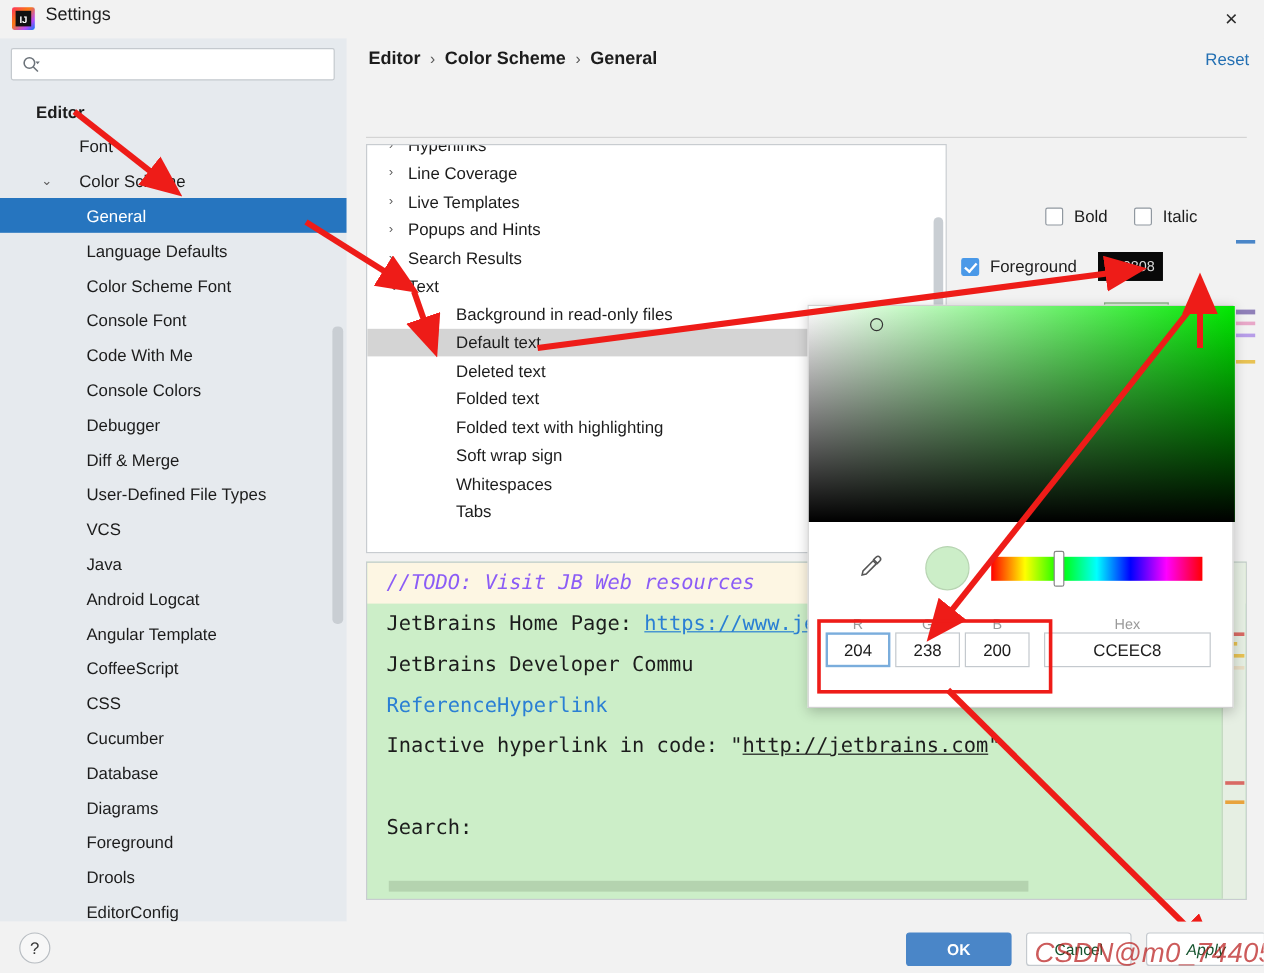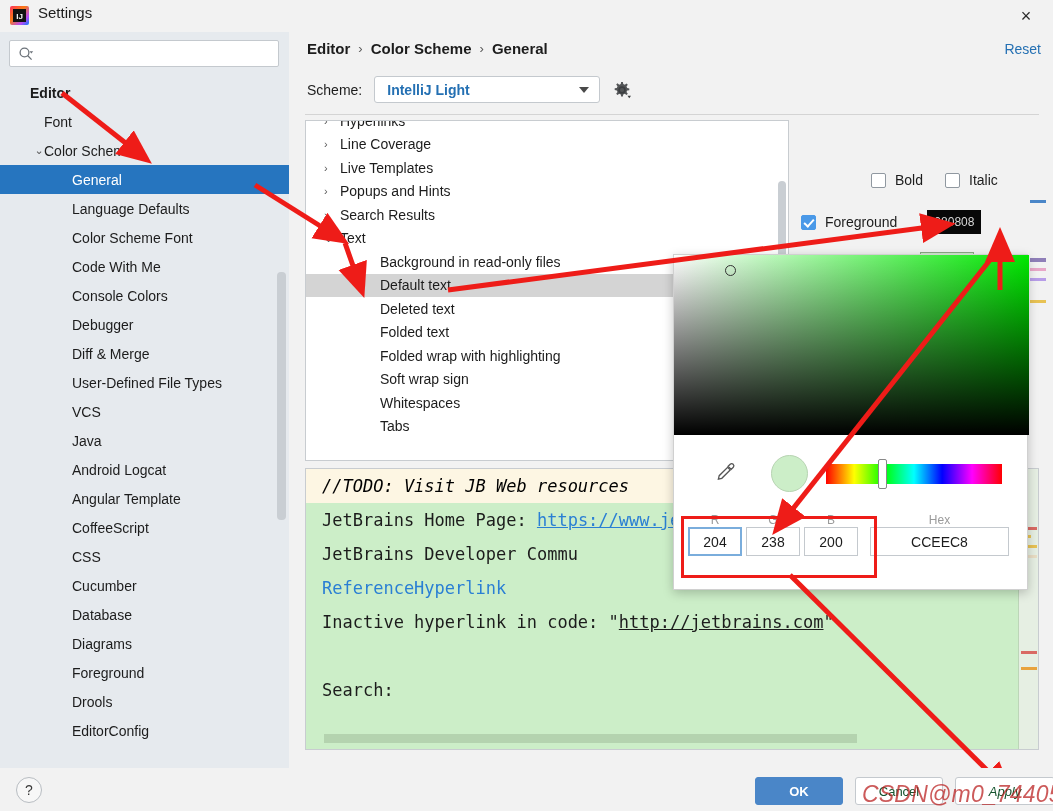--- a/index.html
+++ b/index.html
@@ -76,21 +76,21 @@
     position: relative; height: 29px; display: flex; align-items: center;
     font-size: 14px; color: #1c1c1c; white-space: nowrap;
   }
   .tree-row.sel { background: #2675bf; color: #fff; }
   .tree-row .twisty {
     position: absolute; width: 14px; text-align: center;
     font-size: 11px; color: #5a5a5a;
   }
   .tree-label { display: inline-block; }
   .lvl0 { padding-left: 30px; font-weight: bold; }
-  .lvl1 { padding-left: 44px; }
+  .lvl1 { padding-left: 66px; }
   .lvl2 { padding-left: 72px; }
   .sb-scroll {
     position: absolute; left: 277px; top: 240px; width: 9px; height: 248px;
     background: #c9ced3; border-radius: 4px;
   }
 
   
   .content {
     position: absolute; left: 289px; top: 32px; width: 764px; height: 736px;
     background: #f2f2f2;
@@ -183,21 +183,21 @@
 
   
   .preview {
     position: absolute; left: 16px; top: 436px; width: 734px; height: 282px;
     background: #cceec8; border: 1px solid #c8ccd0;
     overflow: hidden;
     font-family: "DejaVu Sans Mono", monospace;
     font-size: 17px;
   }
   .pv-line { height: 34px; line-height: 34px; padding-left: 16px; white-space: nowrap; }
-  .pv-line.todo { background: #fdf6e3; color: #000000; font-style: italic; }
+  .pv-line.todo { background: #fdf6e3; color: #8b5cf6; font-style: italic; }
   .pv-mid { color: #1c1c1c; }
   .pv-link { color: #2a7fd4; text-decoration: underline; }
   .pv-ref { color: #2a7fd4; }
   .pv-inactive-url { color: #1c1c1c; text-decoration: underline; }
   .pv-sel-bar {
     position: absolute; left: 18px; bottom: 6px; width: 533px; height: 9px;
     background: #b4d3af;
   }
   .pv-gutter {
     position: absolute; right: 0; top: 0; width: 20px; height: 282px;
@@ -333,20 +333,23 @@
         <div class="tree-row sel">
           <span class="tree-label lvl2">General</span>
         </div>
         <div class="tree-row">
           <span class="tree-label lvl2">Language Defaults</span>
         </div>
         <div class="tree-row">
           <span class="tree-label lvl2">Color Scheme Font</span>
         </div>
         <div class="tree-row">
+          <span class="tree-label lvl2">Console Font</span>
+        </div>
+        <div class="tree-row">
           <span class="tree-label lvl2">Code With Me</span>
         </div>
         <div class="tree-row">
           <span class="tree-label lvl2">Console Colors</span>
         </div>
         <div class="tree-row">
           <span class="tree-label lvl2">Debugger</span>
         </div>
         <div class="tree-row">
           <span class="tree-label lvl2">Diff &amp; Merge</span>
@@ -399,34 +402,20 @@
     <div class="breadcrumb" id="breadcrumb">
         <span>Editor</span>
         <span class="sep">›</span>
         <span>Color Scheme</span>
         <span class="sep">›</span>
         <span>General</span>
       </div>
 
     <div class="reset-link">Reset</div>
 
-    <div class="scheme-row">
-      <div class="scheme-label">Scheme:</div>
-      <div class="scheme-select">
-        <span class="val">IntelliJ Light</span>
-        <span class="caret"></span>
-      </div>
-      <svg class="gear-icon" viewBox="0 0 20 20">
-        <g fill="#3c3f41">
-          <path d="M10 6.2a3.8 3.8 0 1 0 0 7.6 3.8 3.8 0 0 0 0-7.6zm0 5.9a2.1 2.1 0 1 1 0-4.2 2.1 2.1 0 0 1 0 4.2z"></path>
-          <path d="M9.1 2h1.8l.3 2.1 1.6.7 1.7-1.3 1.3 1.3-1.3 1.7.7 1.6 2.1.3v1.8l-2.1.3-.7 1.6 1.3 1.7-1.3 1.3-1.7-1.3-1.6.7-.3 2.1H9.1l-.3-2.1-1.6-.7-1.7 1.3-1.3-1.3 1.3-1.7-.7-1.6L2.7 10V8.2l2.1-.3.7-1.6-1.3-1.7 1.3-1.3L7.2 4.8l1.6-.7z" opacity="0.88"></path>
-        </g>
-        <polygon points="15.5,15.8 19,15.8 17.25,18.2" fill="#3c3f41"></polygon>
-      </svg>
-    </div>
 
     <div class="hrule"></div>
 
     <div class="attr-box">
       <div id="attr-list">
           <div class="attr-row" style="margin-top: -12px;">
             <span class="tw">›</span>
             <span class="ap1">Hyperlinks</span>
           </div>
           <div class="attr-row">
@@ -455,21 +444,21 @@
           <div class="attr-row sel">
             <span class="ap2">Default text</span>
           </div>
           <div class="attr-row">
             <span class="ap2">Deleted text</span>
           </div>
           <div class="attr-row">
             <span class="ap2">Folded text</span>
           </div>
           <div class="attr-row">
-            <span class="ap2">Folded wrap with highlighting</span>
+            <span class="ap2">Folded text with highlighting</span>
           </div>
           <div class="attr-row">
             <span class="ap2">Soft wrap sign</span>
           </div>
           <div class="attr-row">
             <span class="ap2">Whitespaces</span>
           </div>
           <div class="attr-row">
             <span class="ap2">Tabs</span>
           </div>
@@ -481,21 +470,21 @@
       <div class="opt-line" style="padding-left:70px;margin-top:32px;">
         <span class="cb"></span>
         <span class="opt-label">Bold</span>
         <span class="cb" style="margin-left:22px;"></span>
         <span class="opt-label">Italic</span>
       </div>
 
       <div class="opt-line" style="margin-top:10px;">
         <span class="cb on"></span>
         <span class="opt-label">Foreground</span>
-        <span class="swatch fg" style="margin-left: 30px; background: rgb(8, 8, 8);">080808</span>
+        <span class="swatch fg" style="margin-left: 18px; background: rgb(8, 8, 8);">080808</span>
       </div>
 
       <div class="opt-line" style="margin-top:10px;">
         <span class="cb on"></span>
         <span class="opt-label">Background</span>
         <span class="swatch bg" style="margin-left: 20px; background: rgb(204, 238, 200);">CCEEC8</span>
       </div>
     </div>
 
     <div class="preview">

